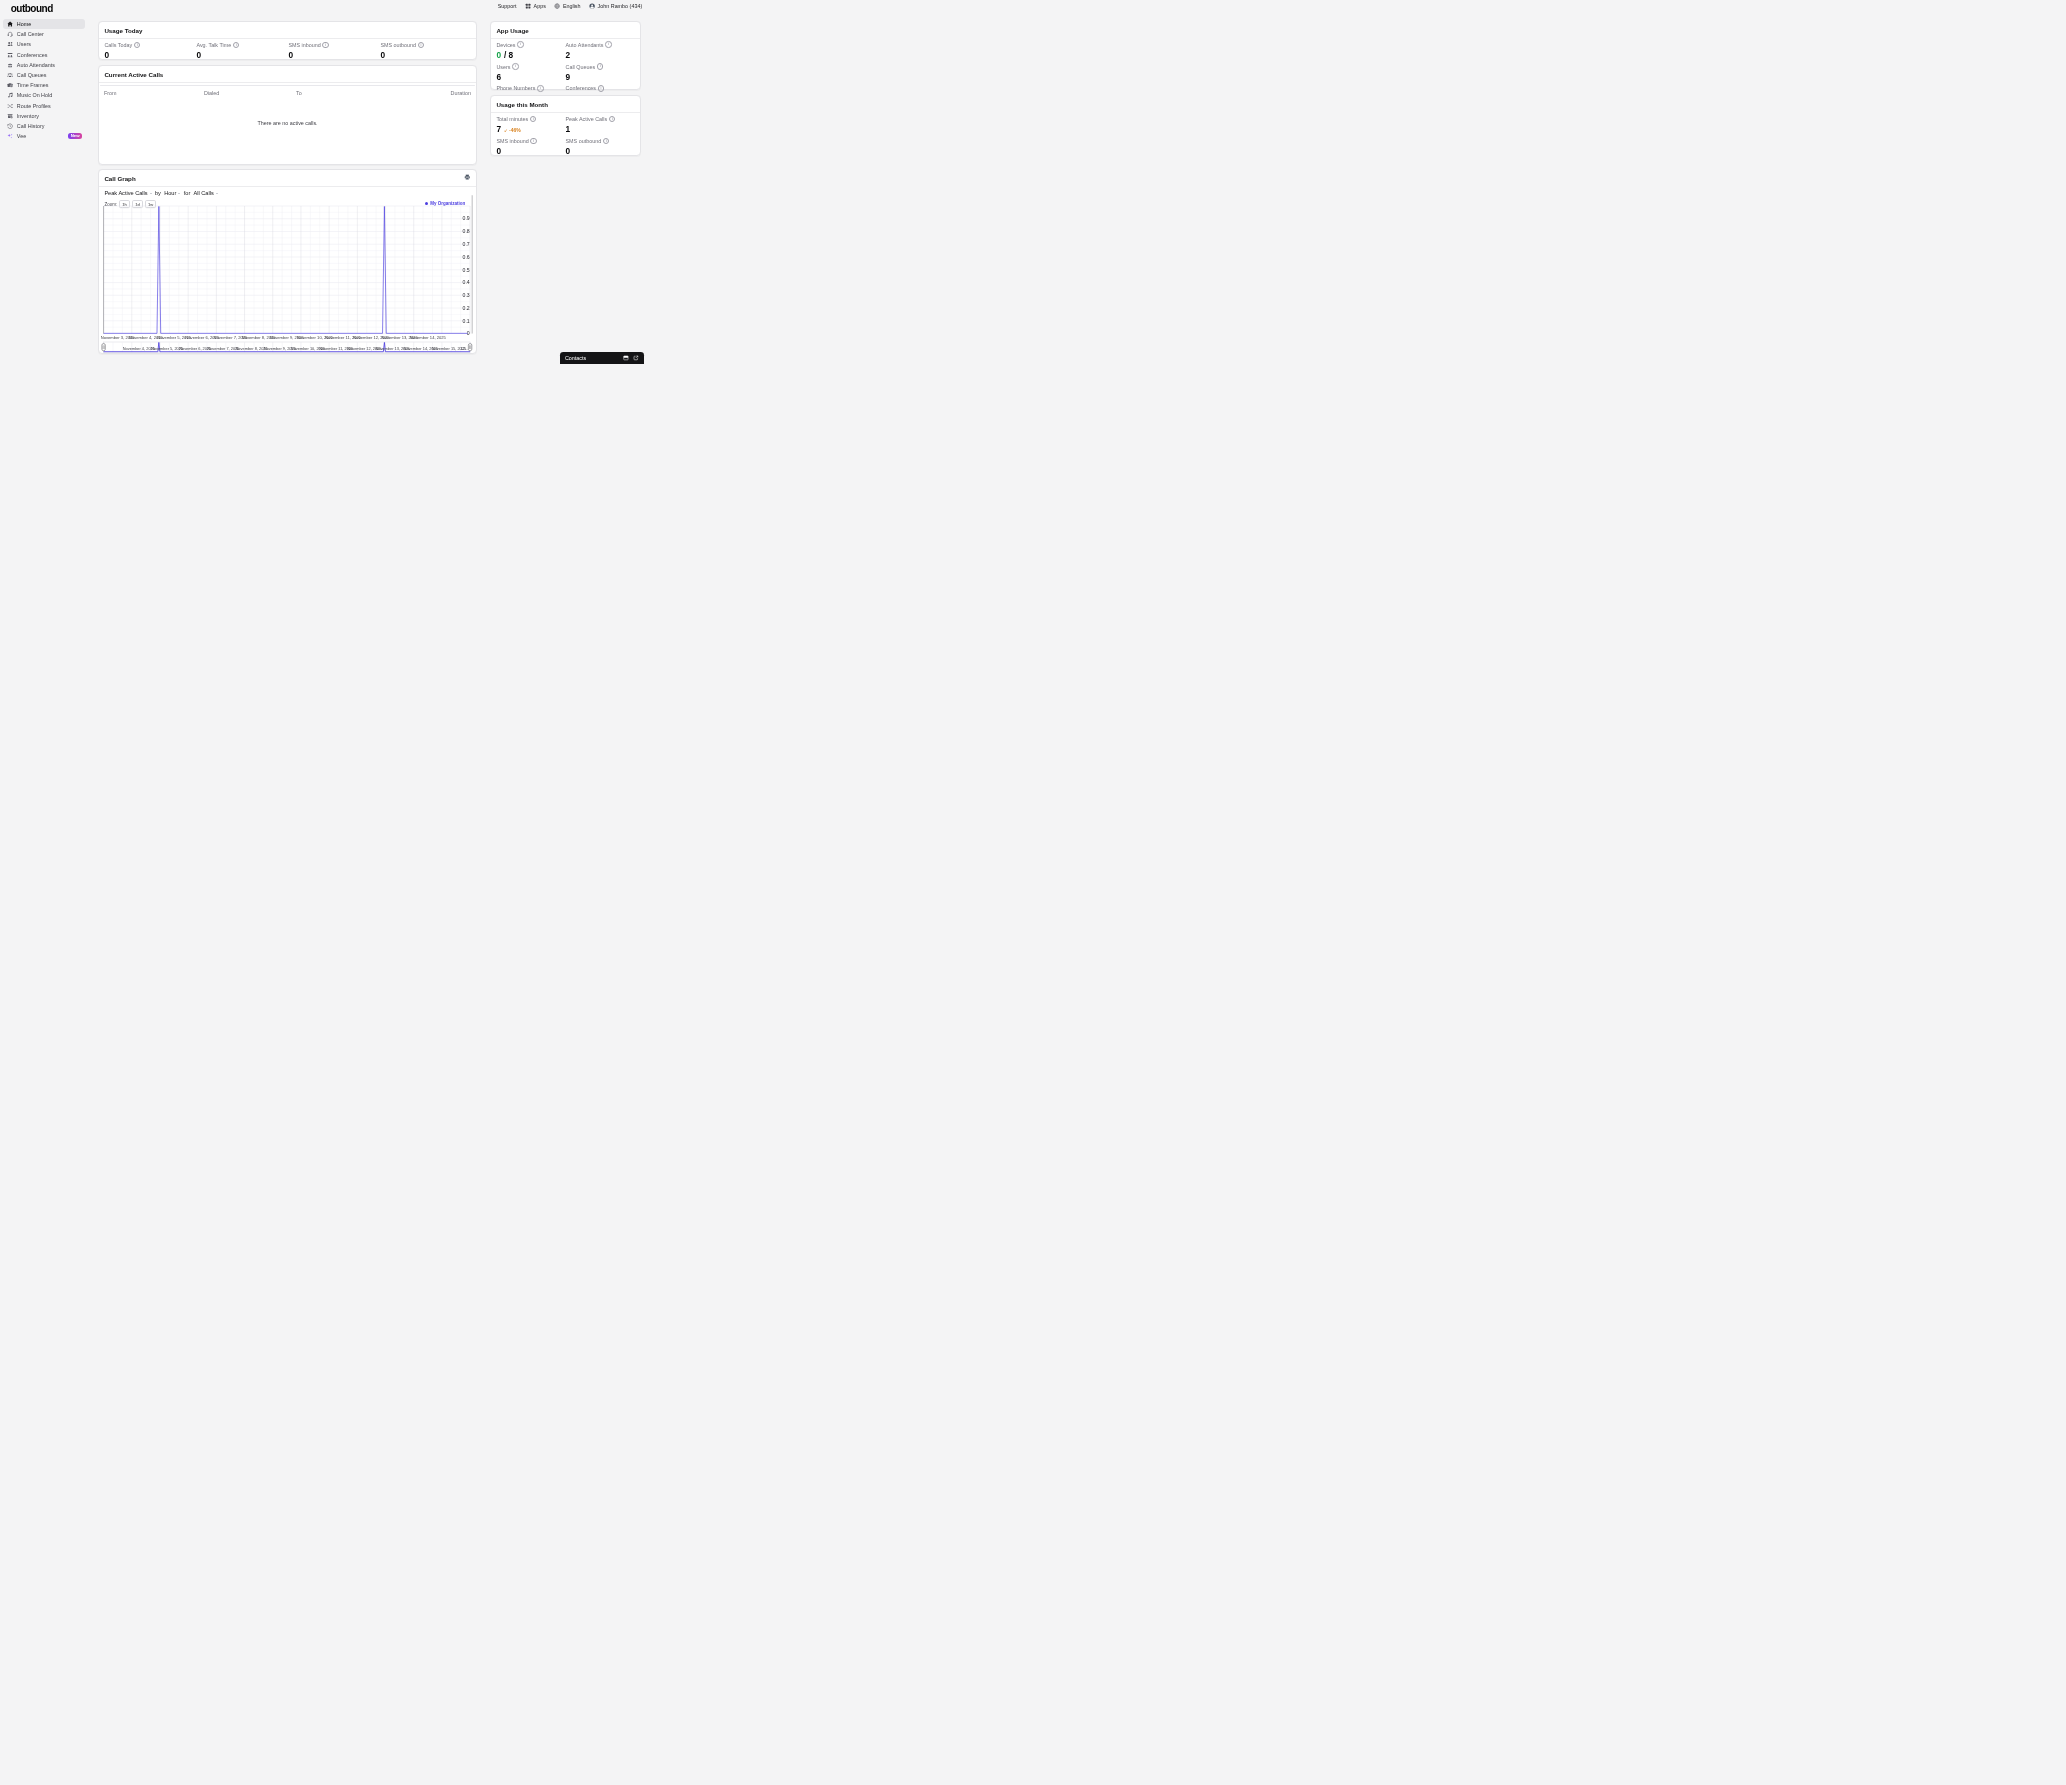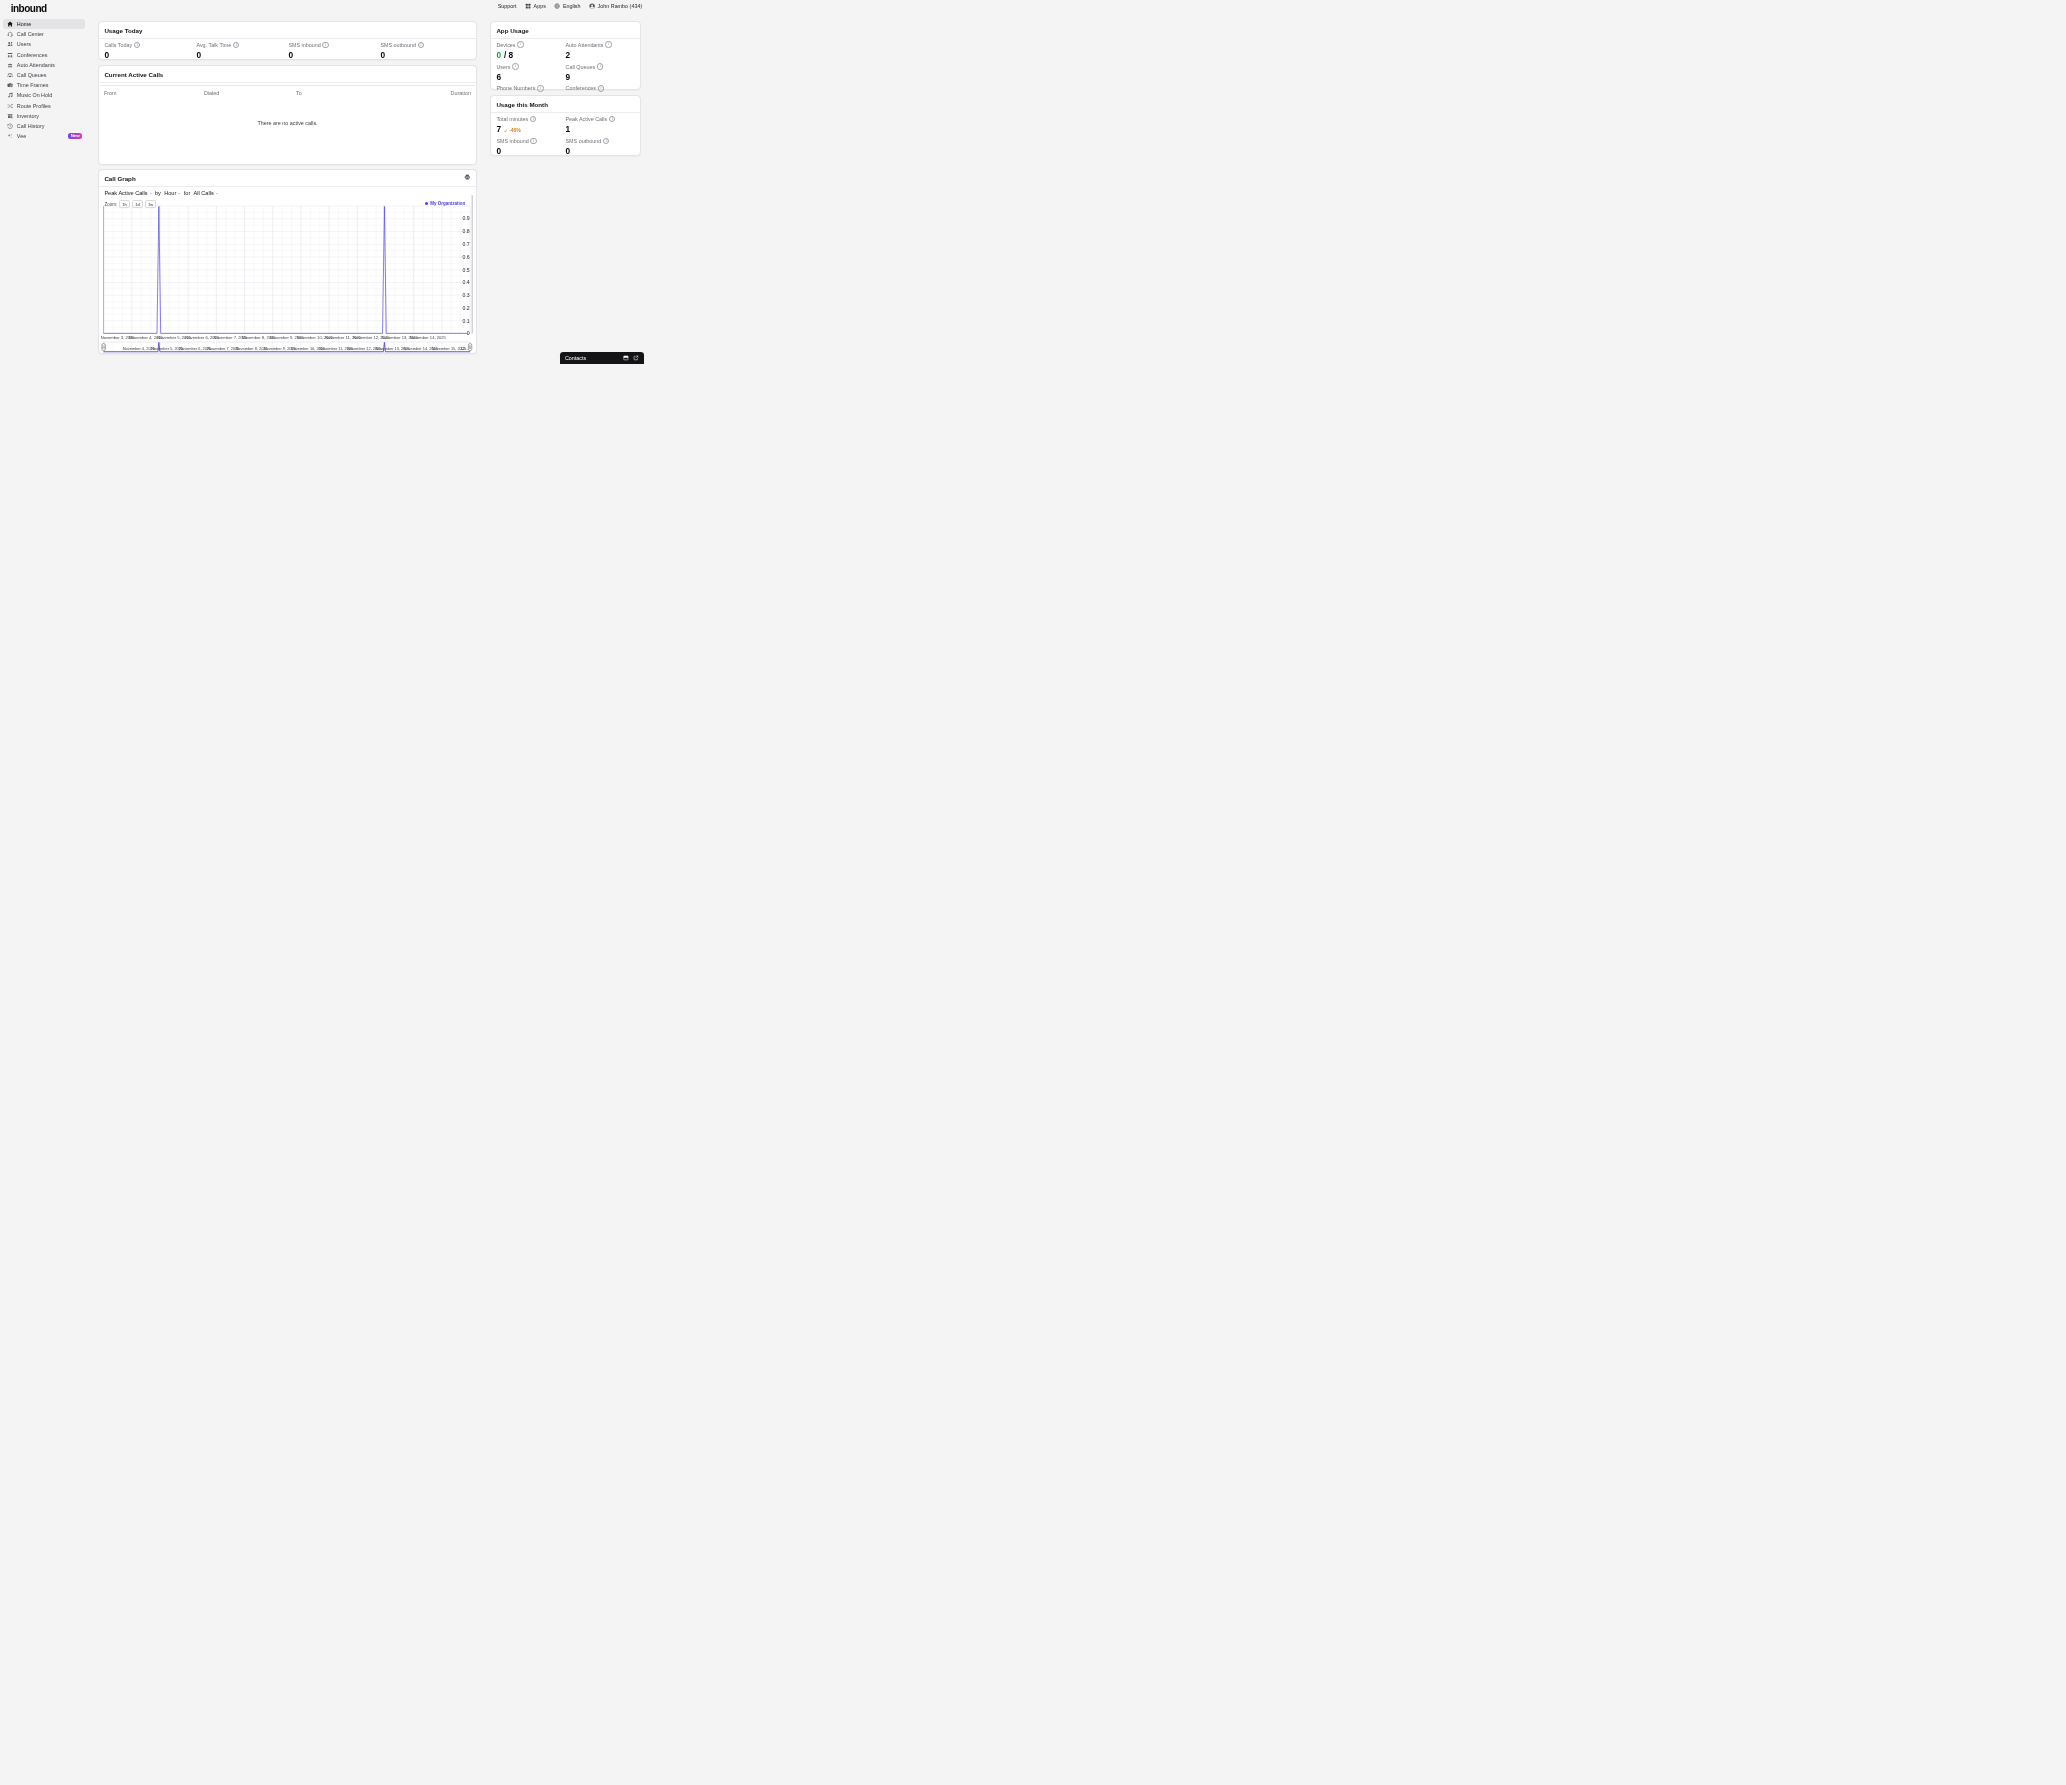--- a/index.html
+++ b/index.html
@@ -110,21 +110,21 @@
           <svg viewBox="0 0 16 16">
             <circle cx="8" cy="8" r="7" fill="#4b5563"></circle>
             <circle cx="8" cy="6.2" r="2.3" fill="#fff"></circle>
             <path d="M3.4 12.7 q0-3.5 4.6-3.5 t4.6 3.5 a7 7 0 0 1 -9.2 0" fill="#fff"></path>
           </svg>
         </span>
       <span>John Rambo (434)</span>
     </span>
   </div>
 
-  <div class="logo">inbound</div>
+  <div class="logo">outbound</div>
   <nav class="sidebar" id="sidebar-nav">
       <div class="side-item active">
         <span class="icn">
           <svg viewBox="0 0 16 16" fill="currentColor">
             <path d="M8 1.4 L14.9 7.3 H13 V14 H9.6 V10.1 H6.4 V14 H3 V7.3 H1.1 Z"></path>
           </svg>
         </span>
         <span>Home</span>
       </div>
       <div class="side-item">

